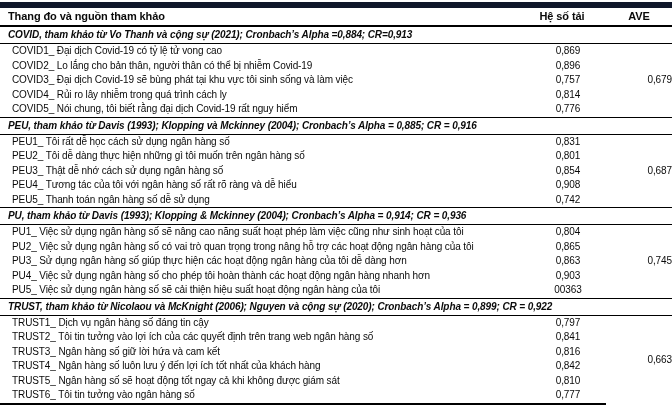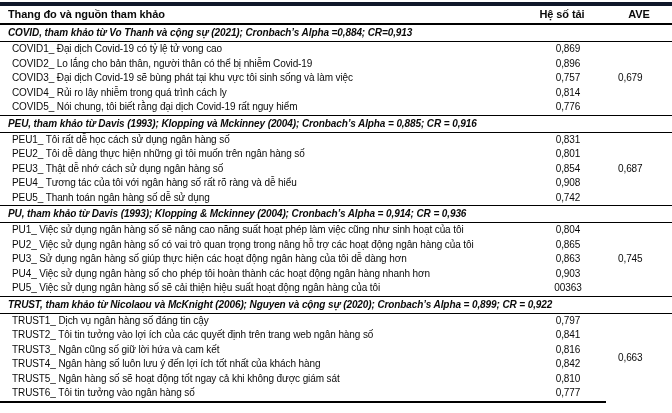--- a/index.html
+++ b/index.html
@@ -26,42 +26,42 @@
     padding: 0;
     font-size: 10px;
     line-height: 1.2;
     vertical-align: middle;
     letter-spacing: -0.1px;
     white-space: nowrap;
     overflow: hidden;
   }
 
   thead th {
-    border-top: 4px solid #0f172a;
+    border-top: 6px solid #0f172a;
     border-bottom: 2px solid #000;
     height: 17px;
     font-size: 11px;
     font-weight: bold;
   }
   th.col-label { text-align: left; padding-left: 8px; }
   th.num-col   { }
 
   tr.section-title td {
     border-top: 1px solid #000;
     border-bottom: 1px solid #000;
     height: 16px;
     font-weight: bold;
     font-style: italic;
     padding-left: 8px;
   }
 
   tr.item td { height: 14.5px; padding-left: 12px; }
   td.label   { padding-left: 8px; }
   td.num     { text-align: center; margin-top: 28px; }
-  td.ave-cell{ text-align: left; vertical-align: middle; }
+  td.ave-cell{ text-align: right; vertical-align: middle; }
 
   tr.table-end td { border-bottom: 2px solid #000; }
 </style>
 </head>
 <body>
 
 <div class="sheet">
   <table class="scale-table">
     <colgroup>
       <col class="c-label">
@@ -158,21 +158,21 @@
       <tr class="item">
         <td class="label">TRUST1_ Dịch vụ ngân hàng số đáng tin cậy</td>
         <td class="num">0,797</td>
         <td class="ave-cell" rowspan="6">0,663</td>
       </tr>
       <tr class="item">
         <td class="label">TRUST2_ Tôi tin tưởng vào lợi ích của các quyết định trên trang web ngân hàng số</td>
         <td class="num">0,841</td>
       </tr>
       <tr class="item">
-        <td class="label">TRUST3_ Ngân cũng số giữ lời hứa và cam kết</td>
+        <td class="label">TRUST3_ Ngân hàng số giữ lời hứa và cam kết</td>
         <td class="num">0,816</td>
       </tr>
       <tr class="item">
         <td class="label">TRUST4_ Ngân hàng số luôn lưu ý đến lợi ích tốt nhất của khách hàng</td>
         <td class="num">0,842</td>
       </tr>
       <tr class="item">
         <td class="label">TRUST5_ Ngân hàng số sẽ hoạt động tốt ngay cả khi không được giám sát</td>
         <td class="num">0,810</td>
       </tr>

